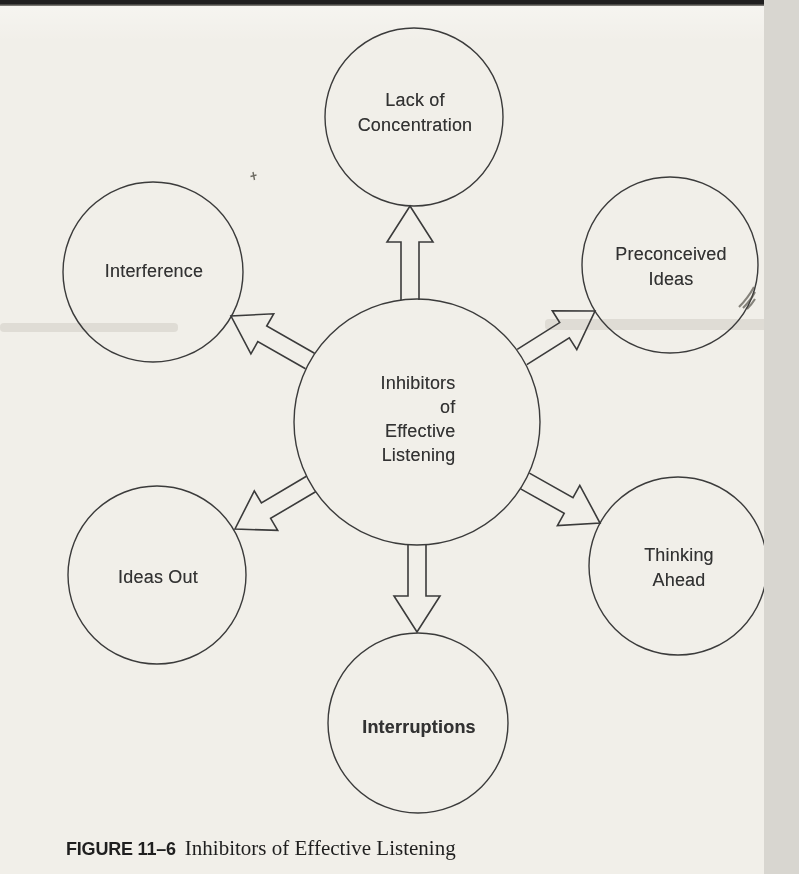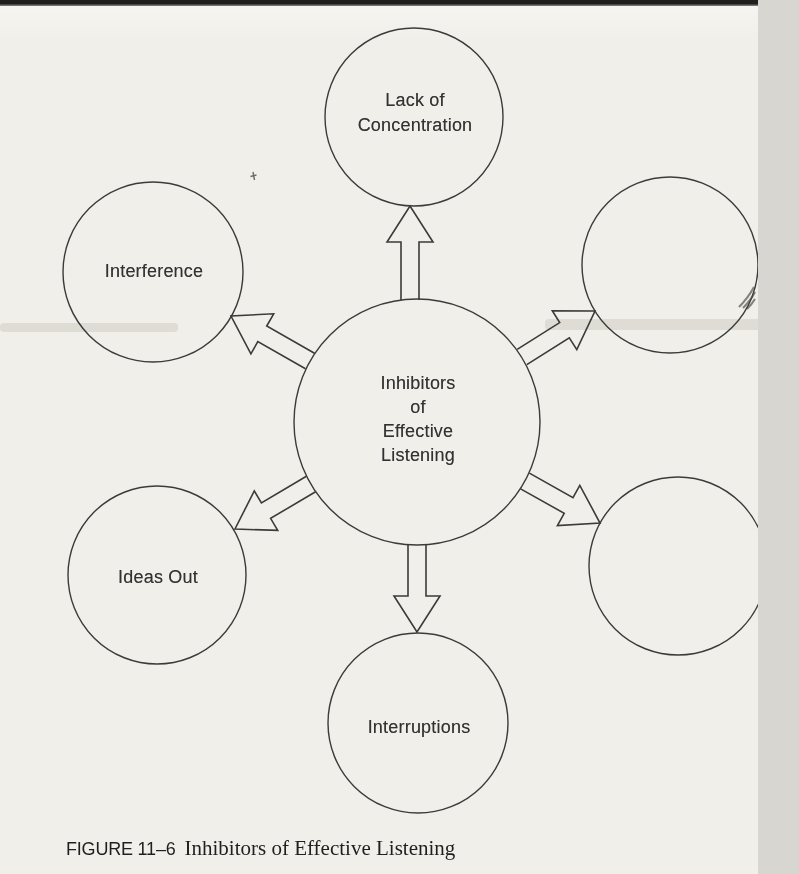--- a/index.html
+++ b/index.html
@@ -9,20 +9,21 @@
   }
   #page {
     position: relative;
     width: 758px;
     height: 874px;
     overflow: hidden;
     background:
       linear-gradient(180deg, rgba(255,255,255,0.30) 10px, rgba(255,255,255,0) 42px),
       var(--paper, #f1efe9);
     font-family: "Liberation Sans", sans-serif;
+    padding-left: 6px;
   }
   
   .scan-top-band {
     position: absolute;
     top: 0; left: 0; right: 0;
     height: 6px;
     background: linear-gradient(180deg, #1f1f1f 0, #1f1f1f 60%, #8d8b84 100%);
   }
   .scan-streak {
     position: absolute;
@@ -58,32 +59,33 @@
     white-space: pre-line;
     text-align: center;
     font-size: 18px;
     line-height: 25px;
     letter-spacing: 0.2px;
     color: var(--text, #323232);
     text-shadow: 0 0 0.5px rgba(40, 40, 40, 0.45);
   }
   .center-label {
     line-height: 24px;
+    text-align: right;
   }
 
   .caption {
     position: absolute;
     left: 66px;
     top: 836px;
     color: var(--caption_ink, #1f1f1f);
     white-space: nowrap;
   }
   .fig-label {
     font-family: "Liberation Sans", sans-serif;
-    font-weight: normal;
+    font-weight: bold;
     font-size: 18px;
     letter-spacing: -0.2px;
     margin-right: 9px;
   }
   .fig-title {
     font-family: "Liberation Serif", serif;
     font-size: 21px;
   }
 </style>
 </head>
@@ -113,21 +115,25 @@
     <circle class="diagram-line" cx="417" cy="422" r="123" stroke-width="1.5"></circle>
 
     <path class="artifact-mark" d="M253,172 l1.5,8 M250.5,176.5 l6,-1.5" stroke-width="1.4" opacity="0.8"></path>
     <path class="artifact-mark" d="M739,307 q9,-9 15,-20 M743,308 q8,-8 12,-16 M747,309 q5,-5 8,-10" stroke-width="2.1" opacity="0.65"></path>
     <circle cx="777" cy="272" r="1.4" fill="#4a473f" opacity="0.6"></circle>
     <path class="artifact-mark" d="M780,283 l8,1" stroke-width="1" opacity="0.4"></path>
   </svg>
 
   <div class="node-label" style="left:415px; top:113px;">Lack of
 Concentration</div>
-  <div class="node-label" style="left:419px; top:727px;">Interruptions</div>
+  <div class="node-label" style="left:671px; top:267px;">Preconceived
+Ideas</div>
+  <div class="node-label" style="left:679px; top:568px;">Thinking
+Ahead</div>
+  <div class="node-label" style="left:419px; top:727px;font-weight:bold;">Interruptions</div>
   <div class="node-label" style="left:158px; top:577px;">Ideas Out</div>
   <div class="node-label" style="left:154px; top:271px;text-align:right;">Interference</div>
   <div class="node-label center-label" style="left:418px; top:419px;">Inhibitors
 of
 Effective
 Listening</div>
 
   <div class="caption">
     <span class="fig-label">FIGURE 11–6</span><span class="fig-title">Inhibitors of Effective Listening</span>
   </div>

